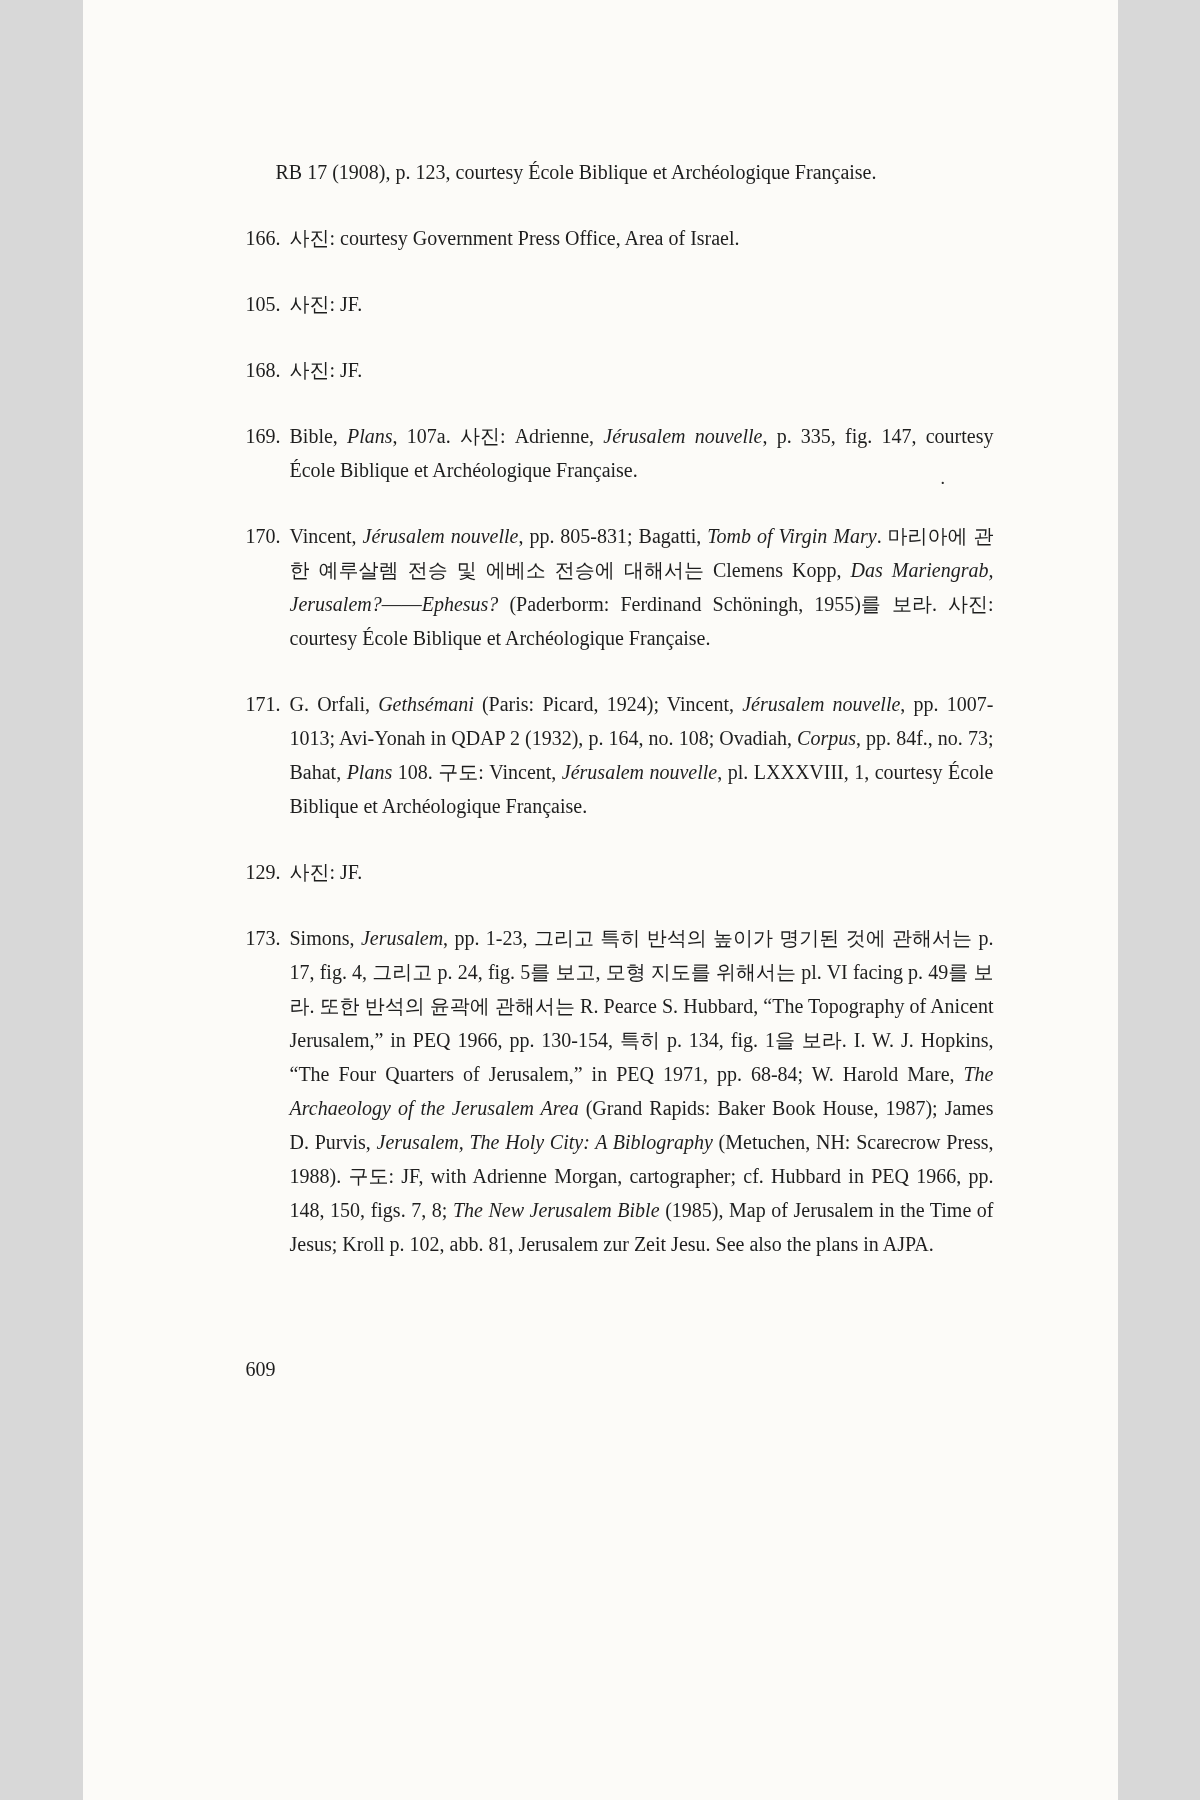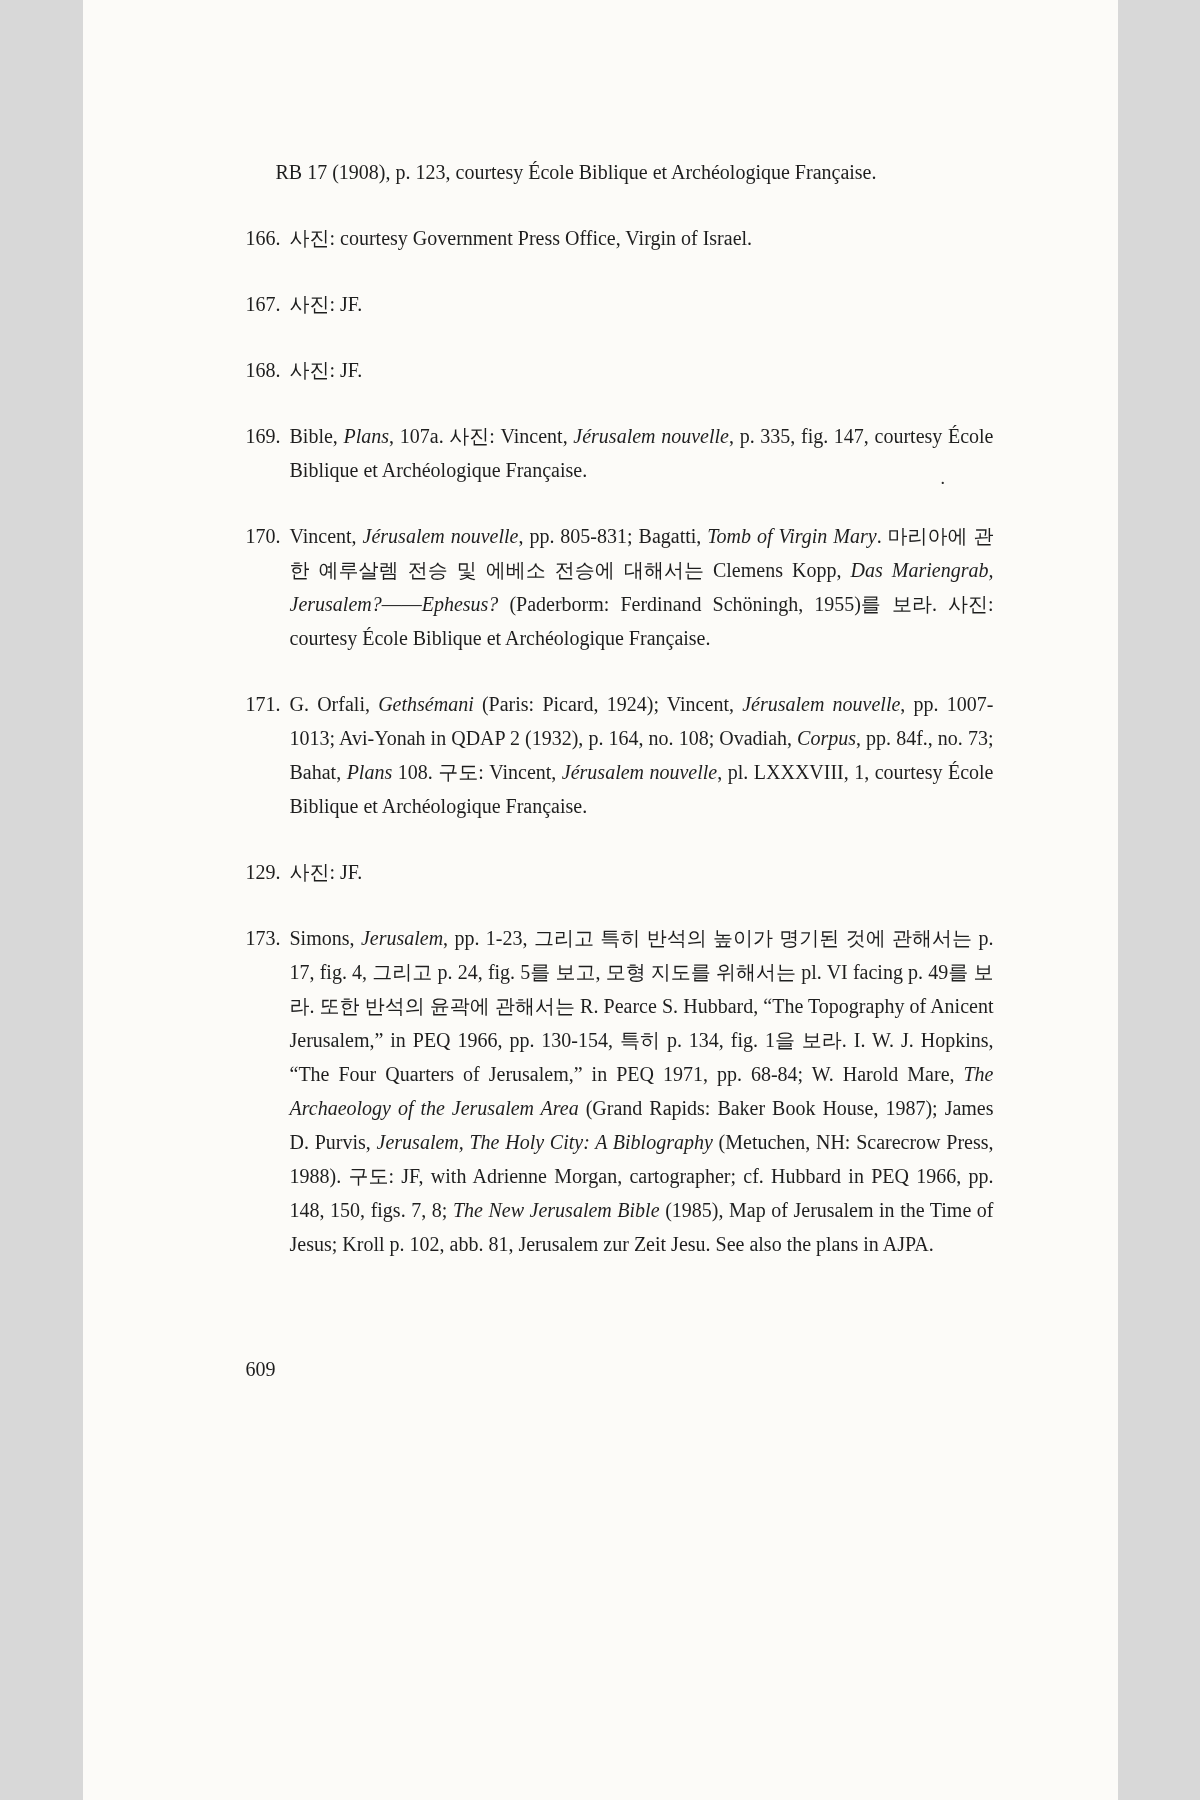--- a/index.html
+++ b/index.html
@@ -53,24 +53,24 @@
     font-size: 18px;
     color: #2a2a2a;
   }
 </style>
 </head>
 <body>
 
 <div class="page">
   <div class="notes" id="entries">
       <div class="entry cont"><span>RB 17 (1908), p. 123, courtesy École Biblique et Archéologique Française.</span></div>
-      <div class="entry"><span class="num">166.</span><span>사진: courtesy Government Press Office, Virgin of Israel.</span></div>
-      <div class="entry"><span class="num">167.</span><span>사진: JF.</span></div>
+      <div class="entry"><span class="num">166.</span><span>사진: courtesy Government Press Office, Area of Israel.</span></div>
+      <div class="entry"><span class="num">105.</span><span>사진: JF.</span></div>
       <div class="entry"><span class="num">168.</span><span>사진: JF.</span></div>
-      <div class="entry"><span class="num">169.</span><span>Bible, </span><span class="it">Plans</span><span>, 107a. 사진: Vincent, </span><span class="it">Jérusalem nouvelle</span><span>, p. 335, fig. 147, courtesy École Biblique et Archéologique Française.</span></div>
+      <div class="entry"><span class="num">169.</span><span>Bible, </span><span class="it">Plans</span><span>, 107a. 사진: Adrienne, </span><span class="it">Jérusalem nouvelle</span><span>, p. 335, fig. 147, courtesy École Biblique et Archéologique Française.</span></div>
       <div class="entry"><span class="num">170.</span><span>Vincent, </span><span class="it">Jérusalem nouvelle</span><span>, pp. 805-831; Bagatti, </span><span class="it">Tomb of Virgin Mary</span><span>. 마리아에 관한 예루살렘 전승 및 에베소 전승에 대해서는 Clemens Kopp, </span><span class="it">Das Mariengrab, Jerusalem?</span><span>——</span><span class="it">Ephesus?</span><span> (Paderborm: Ferdinand Schöningh, 1955)를 보라. 사진: courtesy École Biblique et Archéologique Française.</span></div>
       <div class="entry"><span class="num">171.</span><span>G. Orfali, </span><span class="it">Gethsémani</span><span> (Paris: Picard, 1924); Vincent, </span><span class="it">Jérusalem nouvelle</span><span>, pp. 1007-1013; Avi-Yonah in QDAP 2 (1932), p. 164, no. 108; Ovadiah, </span><span class="it">Corpus</span><span>, pp. 84f., no. 73; Bahat, </span><span class="it">Plans</span><span> 108. 구도: Vincent, </span><span class="it">Jérusalem nouvelle</span><span>, pl. LXXXVIII, 1, courtesy École Biblique et Archéologique Française.</span></div>
       <div class="entry"><span class="num">129.</span><span>사진: JF.</span></div>
       <div class="entry"><span class="num">173.</span><span>Simons, </span><span class="it">Jerusalem</span><span>, pp. 1-23, 그리고 특히 반석의 높이가 명기된 것에 관해서는 p. 17, fig. 4, 그리고 p. 24, fig. 5를 보고, 모형 지도를 위해서는 pl. VI facing p. 49를 보라. 또한 반석의 윤곽에 관해서는 R. Pearce S. Hubbard, “The Topography of Anicent Jerusalem,” in PEQ 1966, pp. 130-154, 특히 p. 134, fig. 1을 보라. I. W. J. Hopkins, “The Four Quarters of Jerusalem,” in PEQ 1971, pp. 68-84; W. Harold Mare, </span><span class="it">The Archaeology of the Jerusalem Area</span><span> (Grand Rapids: Baker Book House, 1987); James D. Purvis, </span><span class="it">Jerusalem, The Holy City: A Biblography</span><span> (Metuchen, NH: Scarecrow Press, 1988). 구도: JF, with Adrienne Morgan, cartographer; cf. Hubbard in PEQ 1966, pp. 148, 150, figs. 7, 8; </span><span class="it">The New Jerusalem Bible</span><span> (1985), Map of Jerusalem in the Time of Jesus; Kroll p. 102, abb. 81, Jerusalem zur Zeit Jesu. See also the plans in AJPA.</span></div>
     </div>
   <div class="speck">.</div>
   <div class="pagenum">609</div>
 </div>
 
 </body></html>

